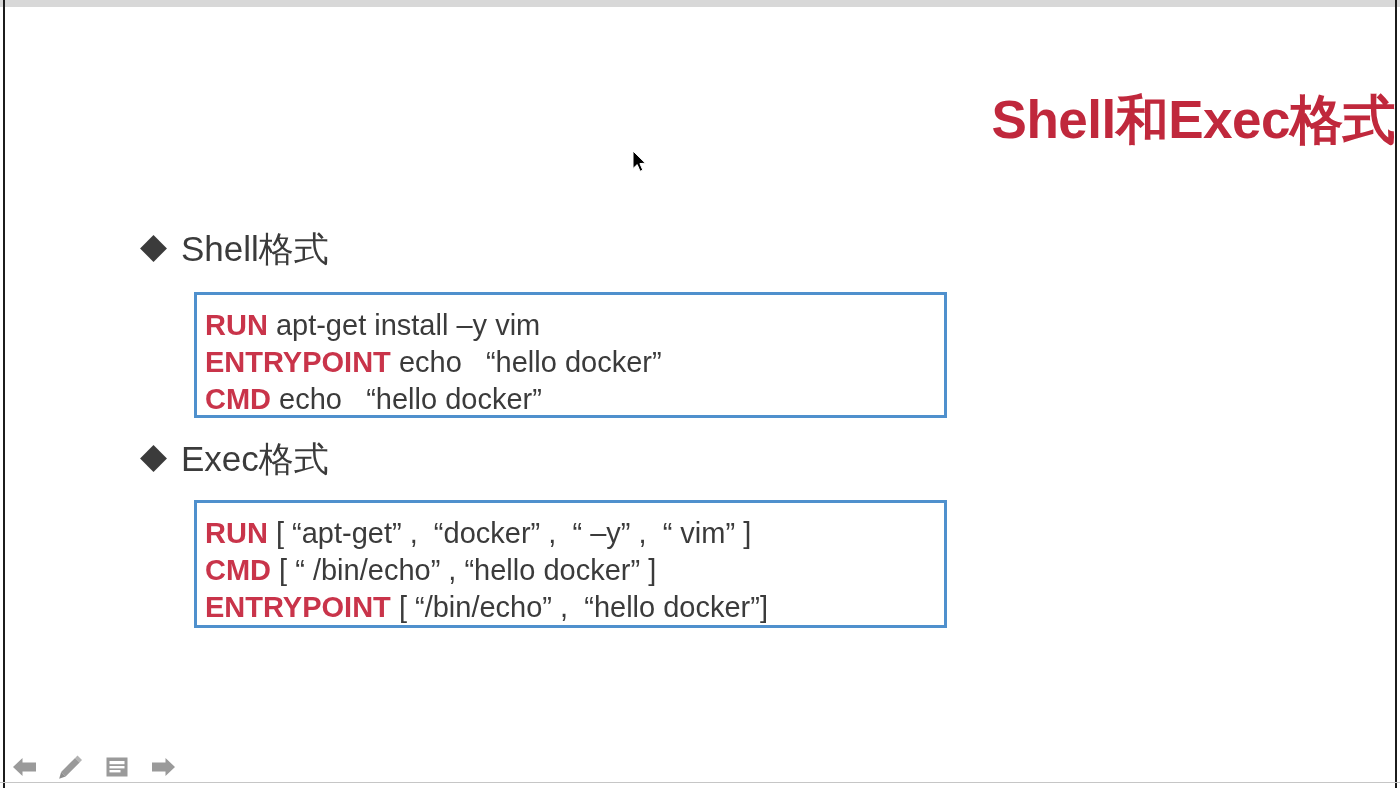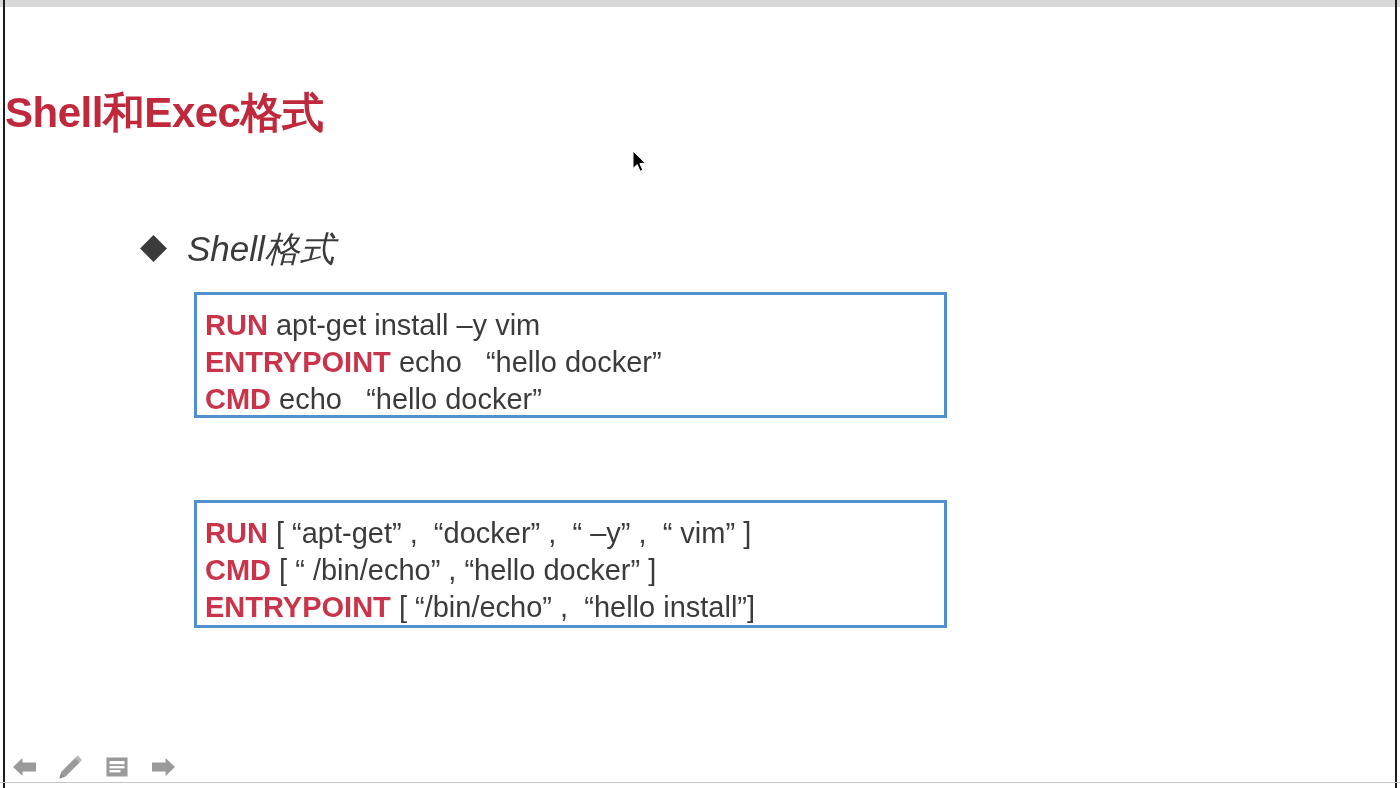--- a/index.html
+++ b/index.html
@@ -64,36 +64,35 @@
     width: 1390px;
     height: 775px;
     background: #ffffff;
   }
 
   .slide-title {
     position: absolute;
     top: 78px;
     left: 0;
     width: 1390px;
-    text-align: left;
-    font-size: 42px;
+    text-align: right;
+    font-size: 53px;
     font-weight: bold;
     color: #c0283c;
     letter-spacing: -0.5px;
     white-space: nowrap;
   }
 
   
   .bullet-row {
     position: absolute;
     display: flex;
     align-items: center;
-    gap: 24px;
+    gap: 18px;
     color: #3b3b3b;
-    font-style: italic;
   }
   .bullet-row.shell-heading { top: 224px; left: 139px; }
   .bullet-row.exec-heading  { top: 434px; left: 139px; }
 
   .diamond-bullet {
     width: 19px;
     height: 19px;
     background: #3b3b3b;
     transform: rotate(45deg);
     flex: 0 0 auto;
@@ -179,25 +178,29 @@
       <span class="diamond-bullet"></span>
       <span class="bullet-label">Shell格式</span>
     </div>
 
     <div class="code-box shell-box">
       <div class="code-line"><span class="kw">RUN</span><span> apt-get install –y vim</span></div>
       <div class="code-line"><span class="kw">ENTRYPOINT</span><span> echo   “hello docker”</span></div>
       <div class="code-line"><span class="kw">CMD</span><span> echo   “hello docker”</span></div>
     </div>
 
+    <div class="bullet-row exec-heading">
+      <span class="diamond-bullet"></span>
+      <span class="bullet-label">Exec格式</span>
+    </div>
 
     <div class="code-box exec-box">
       <div class="code-line"><span class="kw">RUN</span><span> [ “apt-get” ,  “docker” ,  “ –y” ,  “ vim” ]</span></div>
       <div class="code-line"><span class="kw">CMD</span><span> [ “ /bin/echo” , “hello docker” ]</span></div>
-      <div class="code-line"><span class="kw">ENTRYPOINT</span><span> [ “/bin/echo” ,  “hello install”]</span></div>
+      <div class="code-line"><span class="kw">ENTRYPOINT</span><span> [ “/bin/echo” ,  “hello docker”]</span></div>
     </div>
 
   </div>
 
   <div class="bottom-toolbar">
 
     <div class="tool-icon">
       <span>
         <svg width="28" height="24" viewBox="0 0 28 24">
           <path d="M11.5 3 L2 12 L11.5 21 L11.5 16.5 L25 16.5 L25 7.5 L11.5 7.5 Z" fill="#9a9a9a"></path>

